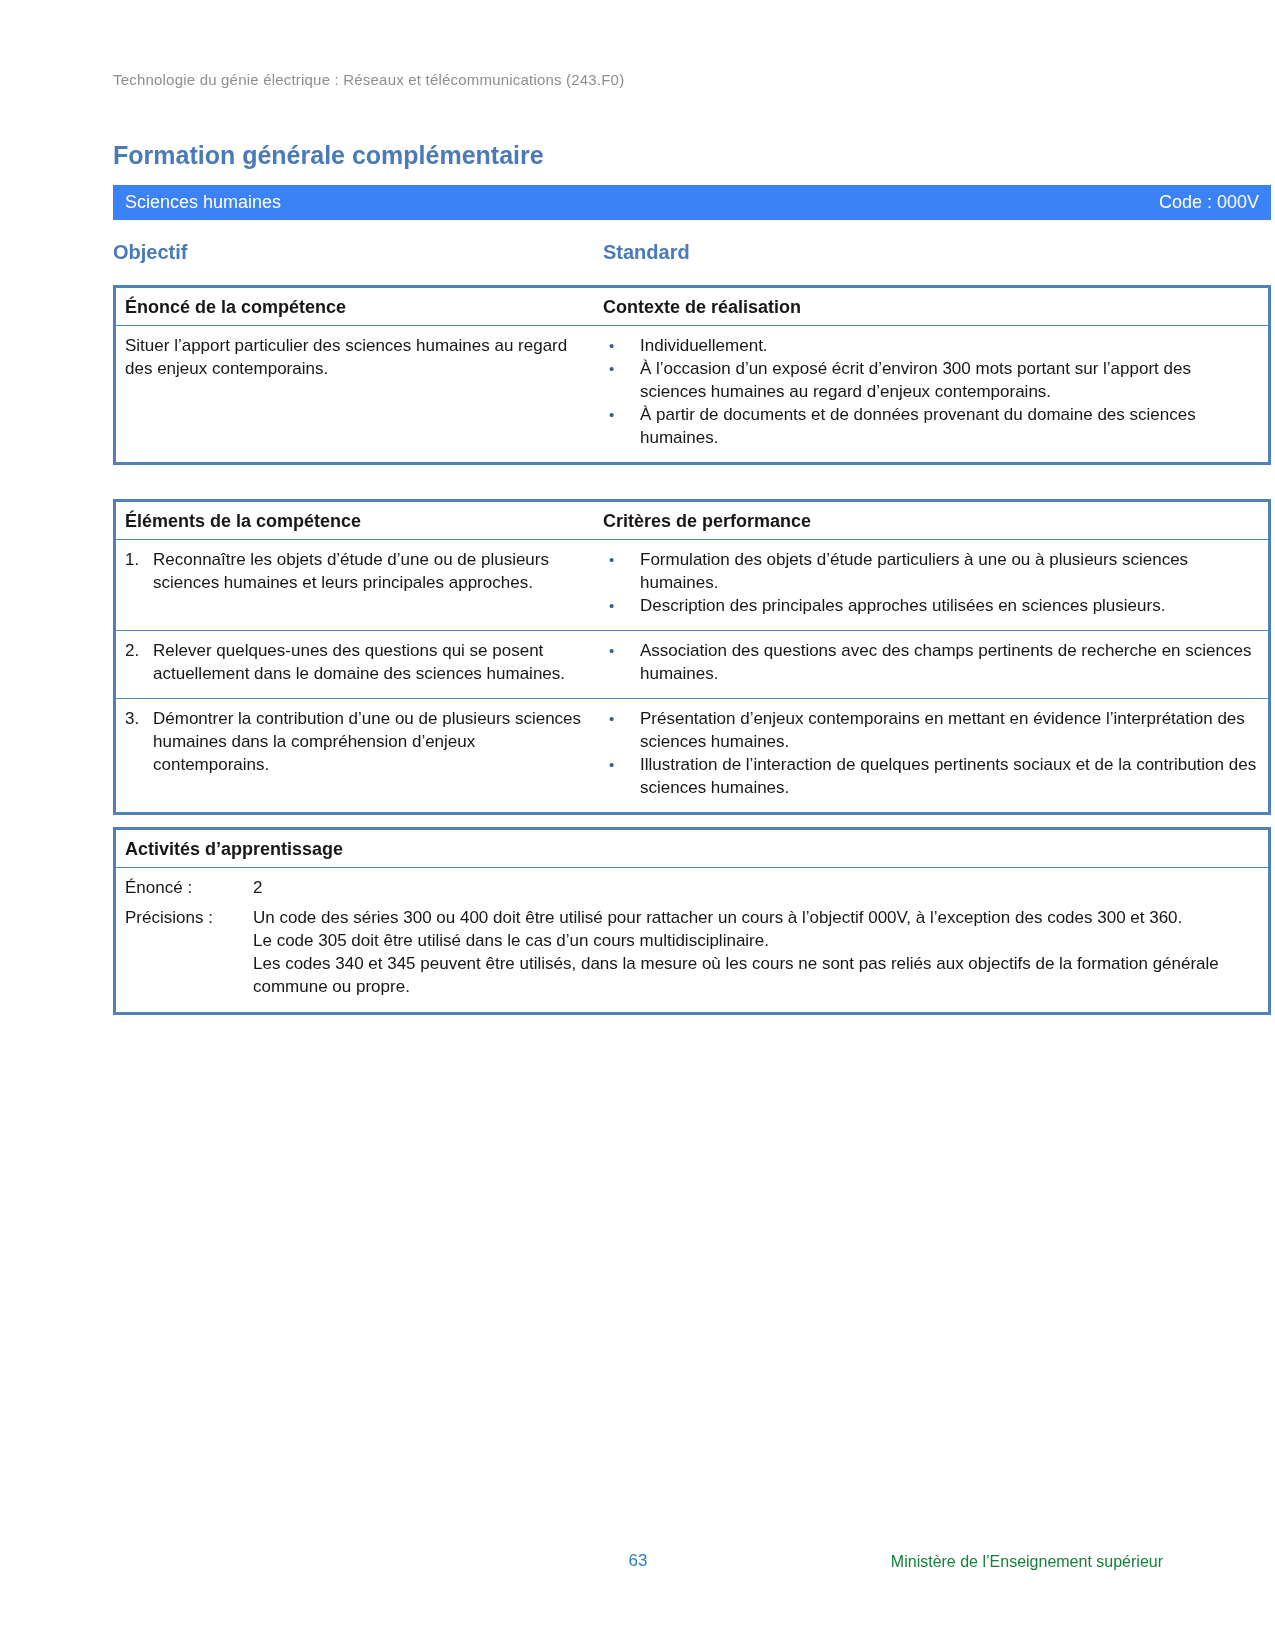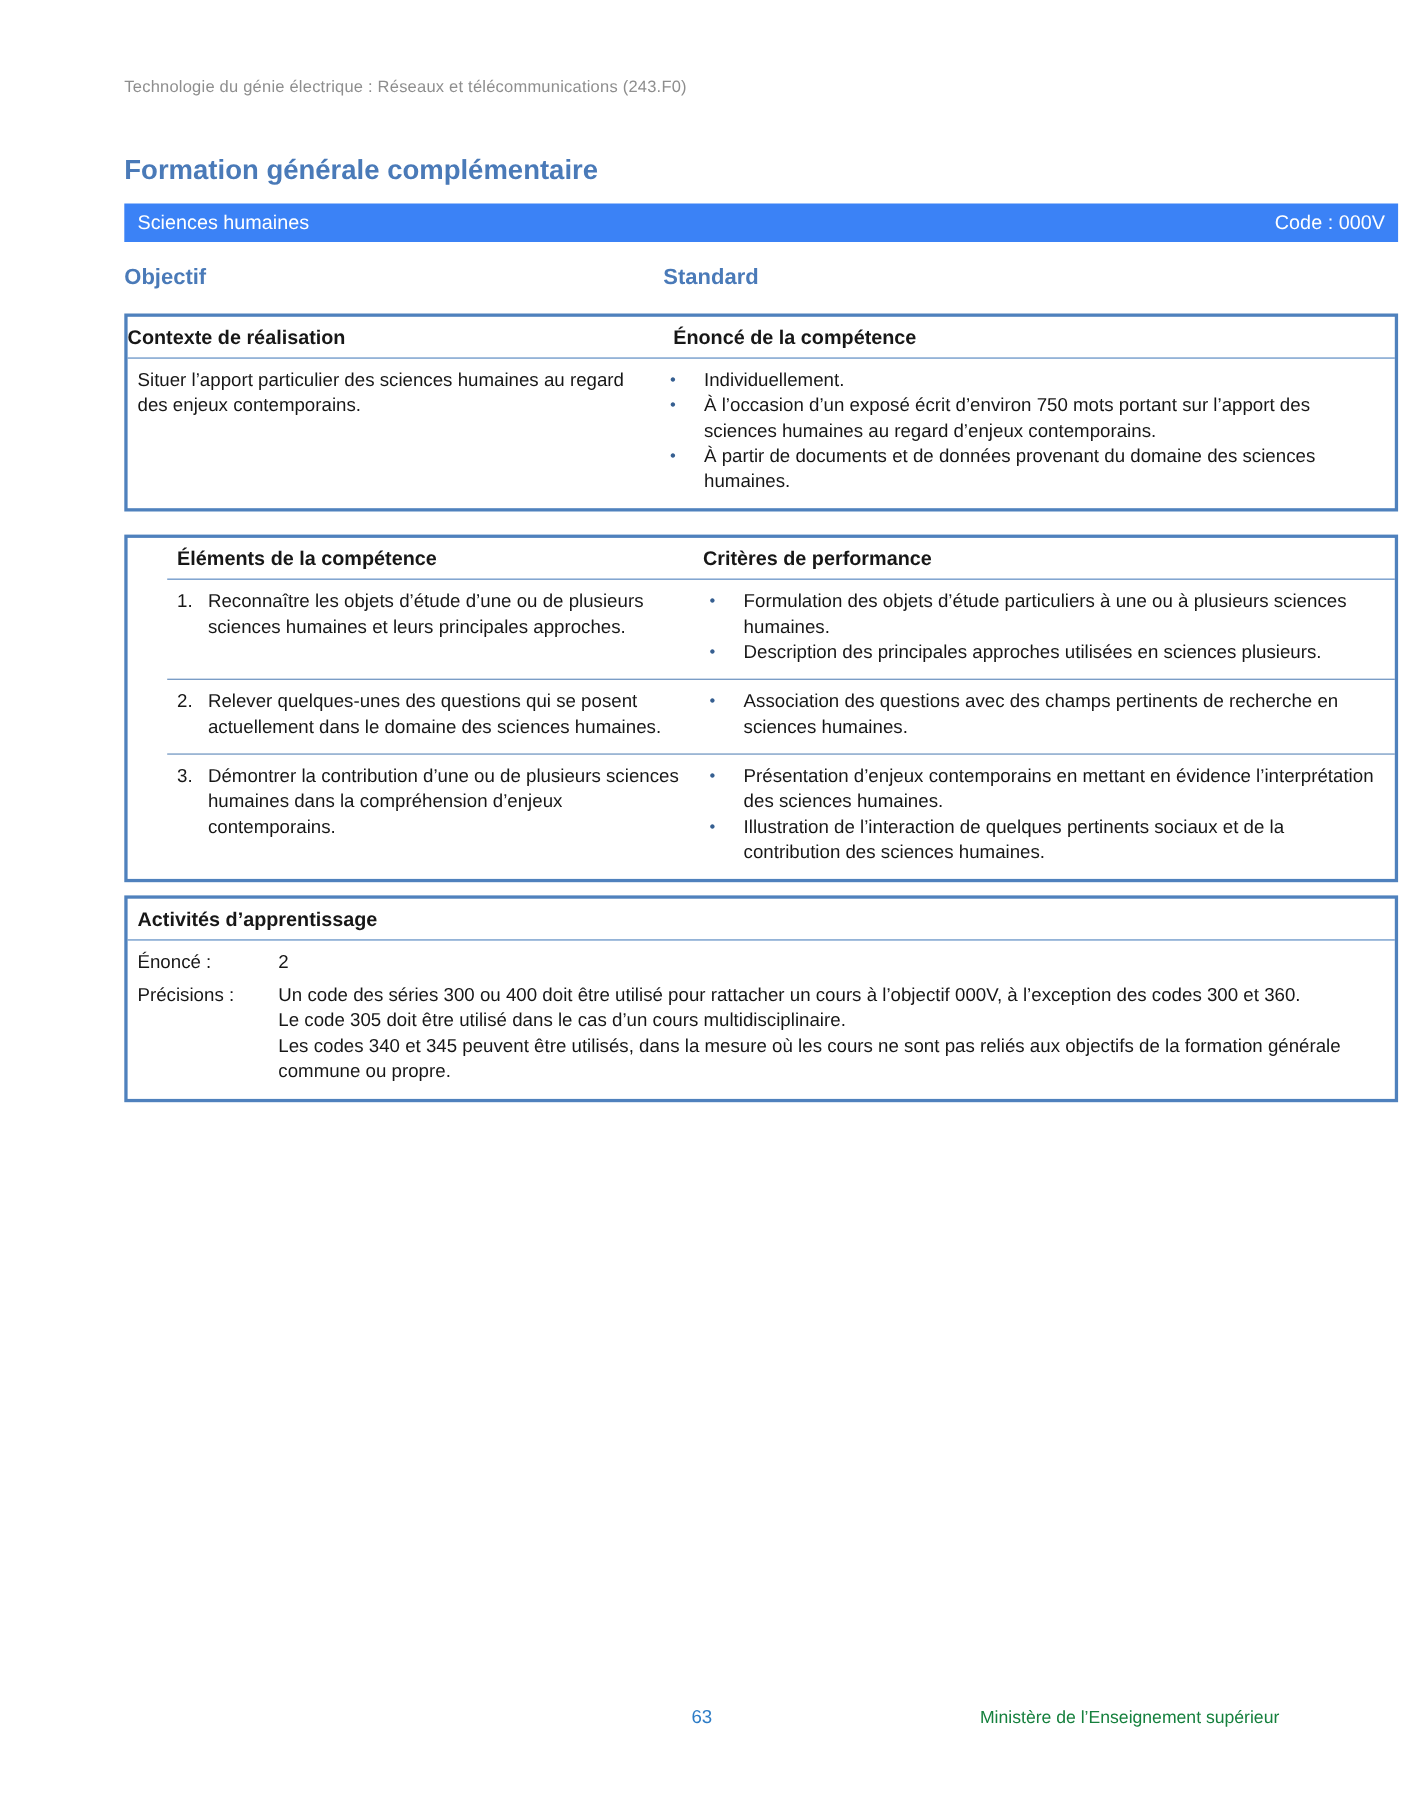--- a/index.html
+++ b/index.html
@@ -55,21 +55,21 @@
     line-height: 26px;
     font-weight: bold;
     color: #4a7ab8;
   }
   .tbl {
     border: 3px solid #4f81bd;
     box-sizing: border-box;
     background: #ffffff;
   }
   .tbl-1 { margin-top: 20px; }
-  .tbl-2 { margin-top: 21px; padding-left: 36px; }
+  .tbl-2 { margin-top: 34px; }
   .tbl-3 { margin-top: 12px; }
   .two-col {
     display: grid;
     grid-template-columns: 487px 1fr;
   }
   .tbl-head {
     border-bottom: 1px solid #4f81bd;
   }
   .th {
     font-weight: bold;
@@ -169,33 +169,33 @@
     <span>Code : 000V</span>
   </div>
 
   <div class="col-headings">
     <span>Objectif</span>
     <span>Standard</span>
   </div>
 
   <div class="tbl tbl-1">
     <div class="tbl-head two-col">
+      <div class="th pad-left">Énoncé de la compétence</div>
       <div class="th">Contexte de réalisation</div>
-      <div class="th pad-left">Énoncé de la compétence</div>
     </div>
     <div class="two-col">
       <div class="cell pad-left">Situer l’apport particulier des sciences humaines au regard des enjeux contemporains.</div>
       <div class="cell">
         <div class="bullet-item">
           <span class="bullet">•</span>
           <span class="bullet-text">Individuellement.</span>
         </div>
         <div class="bullet-item">
           <span class="bullet">•</span>
-          <span class="bullet-text">À l’occasion d’un exposé écrit d’environ 750 mots portant sur l’apport des sciences humaines au regard d’enjeux contemporains.</span>
+          <span class="bullet-text">À l’occasion d’un exposé écrit d’environ 300 mots portant sur l’apport des sciences humaines au regard d’enjeux contemporains.</span>
         </div>
         <div class="bullet-item">
           <span class="bullet">•</span>
           <span class="bullet-text">À partir de documents et de données provenant du domaine des sciences humaines.</span>
         </div>
       </div>
     </div>
   </div>
 
   <div class="tbl tbl-2">

